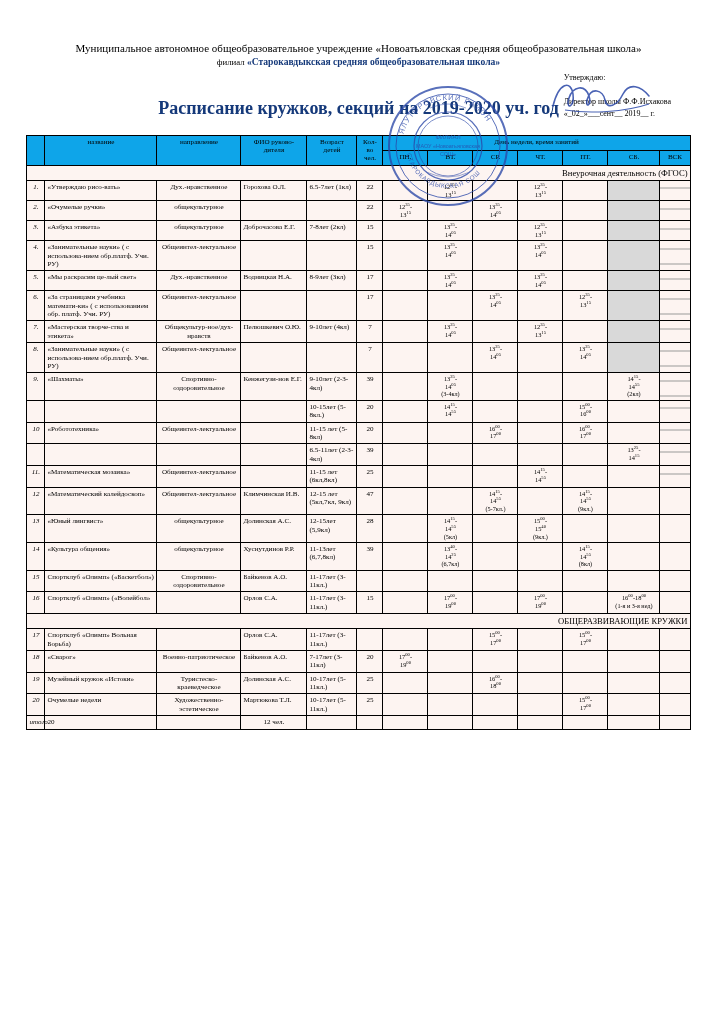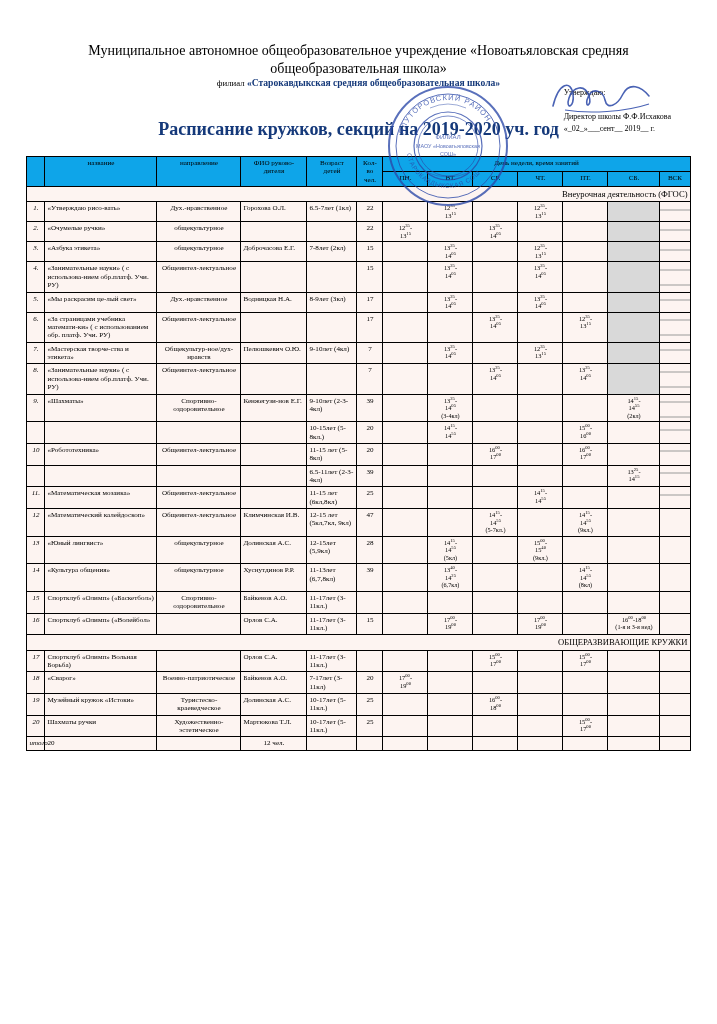--- a/index.html
+++ b/index.html
@@ -21,36 +21,36 @@
     height: 1024px;
     padding: 0;
     box-sizing: border-box;
   }
   .header {
     text-align: center;
     padding: 42px 28px 0 28px;
     line-height: 1.25;
   }
   .header .line1 {
-    font-size: 14px;
+    font-size: 11px;
   }
   .header .line2 {
     font-size: 8.8px;
   }
   .header .line2 b {
     font-size: 9.6px;
   }
   .header .line3 {
     font-size: 7.6px;
   }
   .blue { color: #15397a; }
   .approve {
     position: absolute;
     right: 46px;
-    top: 87px;
+    top: 72px;
     text-align: left;
     font-size: 8px;
     line-height: 1.5;
   }
   .approve .a1 { margin-bottom: 12px; }
   .title {
     text-align: center;
     margin-top: 30px;
     font-size: 18px;
     font-weight: bold;
@@ -532,21 +532,21 @@
           <td class="day"></td>
           <td class="day"></td>
           <td class="day">16<sup>00</sup>-<br>18<sup>00</sup></td>
           <td class="day"></td>
           <td class="day"></td>
           <td class="day sat"></td>
           <td class="day sun"></td>
         </tr>
         <tr>
           <td class="num">20</td>
-          <td class="nm">Шахматы ручки</td>
+          <td class="nm">Очумелые недели</td>
           <td class="dir">Художественно-эстетическое</td>
           <td class="fio">Мартюкова Т.Л.</td>
           <td class="age">10-17лет (5-11кл.)</td>
           <td class="kol">25</td>
           <td class="day"></td>
           <td class="day"></td>
           <td class="day"></td>
           <td class="day"></td>
           <td class="day">15<sup>00</sup>-<br>17<sup>00</sup></td>
           <td class="day sat"></td>

